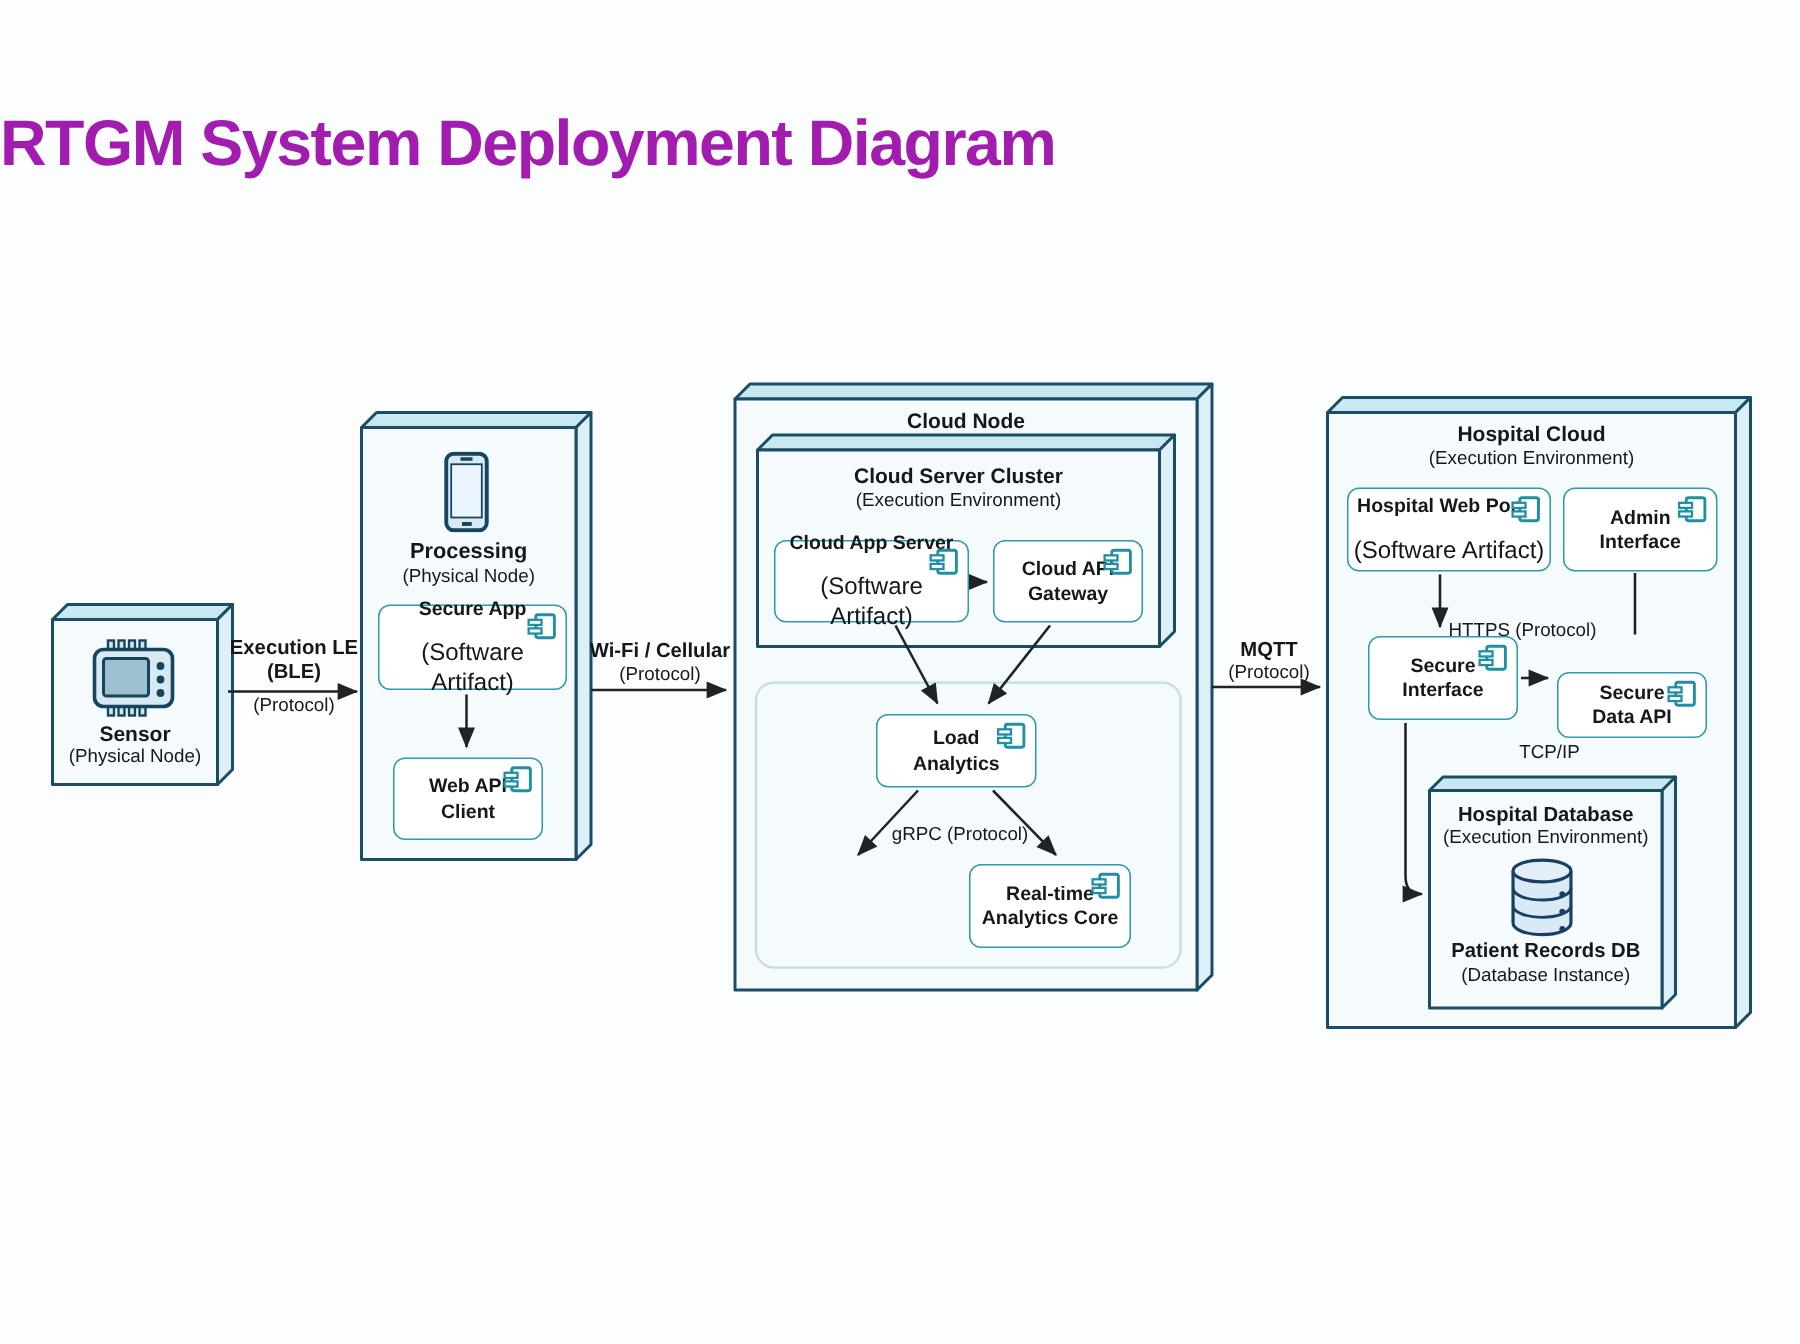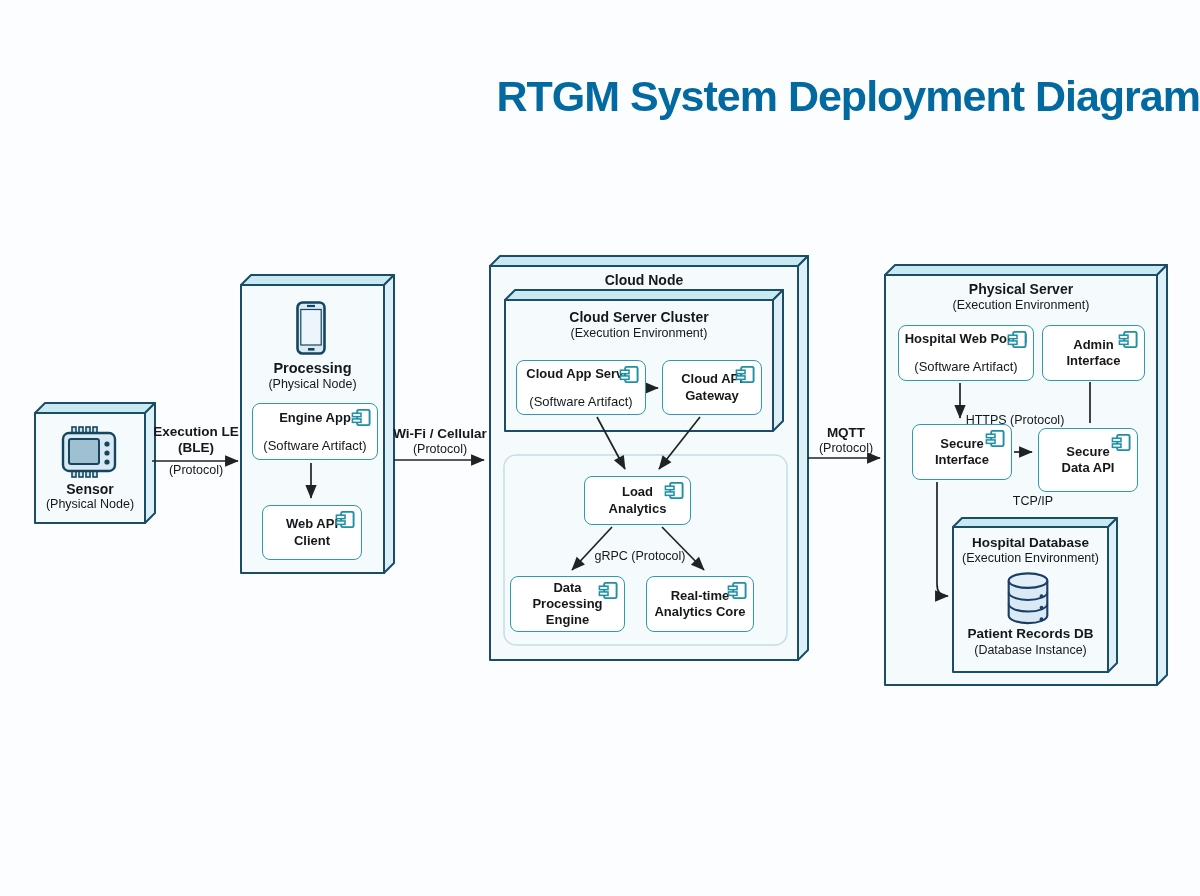--- a/index.html
+++ b/index.html
@@ -15,32 +15,32 @@
   }
   html,body{margin:0;padding:0;background:#fcfdfe;}
   body{font-family:"Liberation Sans", sans-serif;color:var(--text);}
   .canvas{position:relative;width:1200px;height:896px;overflow:hidden;background:#fcfdfe;}
   .layer{position:absolute;left:0;top:0;}
   .face-top{fill:var(--node-top);stroke:var(--node-border);stroke-width:2;stroke-linejoin:round;}
   .face-right{fill:var(--node-right);stroke:var(--node-border);stroke-width:2;stroke-linejoin:round;}
   .face-front{fill:var(--node-face);stroke:var(--node-border);stroke-width:2;stroke-linejoin:round;}
   .edge{stroke:var(--arrow);stroke-width:1.7;fill:none;}
   .faint{stroke:var(--faint-line);stroke-width:1.5;fill:none;opacity:.65;}
-  .page-title{position:absolute;left:0;right:0;top:72px;text-align:right;
-    font-size:43px;font-weight:800;letter-spacing:-1px;color:#0369a1;}
+  .page-title{position:absolute;left:0;right:0;top:72px;text-align:left;
+    font-size:43px;font-weight:800;letter-spacing:-1px;color:#a21caf;}
   .lbl{position:absolute;text-align:center;line-height:1.2;}
   .b135{font-weight:bold;font-size:13.5px;}
   .b14{font-weight:bold;font-size:14px;}
   .b145{font-weight:bold;font-size:14.5px;}
   .n125{font-size:12.5px;}
   .art{position:absolute;background:#ffffff;border:1.7px solid var(--artifact-border);
     border-radius:8px;display:flex;flex-direction:column;align-items:center;
     justify-content:center;text-align:center;box-sizing:border-box;padding:2px 3px;}
   .art .t{font-weight:bold;font-size:13px;line-height:1.25;}
-  .art .s{font-size:13px;line-height:1.2;margin-top:12px;}
+  .art .s{font-size:16px;line-height:1.2;margin-top:12px;}
   .cicon{position:absolute;top:3px;right:4px;}
   .ci-s{fill:#ffffff;stroke:var(--component-icon);}
   .icon{position:absolute;}
 </style>
 </head>
 <body>
 
 <div class="canvas">
 
   <svg class="layer" width="1200" height="896" viewBox="0 0 1200 896">
@@ -138,21 +138,21 @@
   </svg>
   <div class="lbl b145" style="left:246px;top:360px;width:133px;">Processing</div>
   <div class="lbl n125" style="left:246px;top:377px;width:133px;">(Physical Node)</div>
 
   <div class="art" style="left:252px;top:403px;width:126px;height:57px;">
     <svg class="cicon" width="24" height="21" viewBox="0 0 24 22">
       <rect class="ci-s" x="8" y="3" width="13" height="16" rx="1.5" stroke-width="2"></rect>
       <rect class="ci-s" x="3" y="6.5" width="9" height="3.6" stroke-width="1.6"></rect>
       <rect class="ci-s" x="3" y="12.5" width="9" height="3.6" stroke-width="1.6"></rect>
     </svg>
-    <div class="t">Engine App</div>
+    <div class="t">Secure App</div>
     <div class="s">(Software Artifact)</div>
   </div>
 
   <div class="art" style="left:262px;top:505px;width:100px;height:55px;">
     <svg class="cicon" width="24" height="21" viewBox="0 0 24 22">
       <rect class="ci-s" x="8" y="3" width="13" height="16" rx="1.5" stroke-width="2"></rect>
       <rect class="ci-s" x="3" y="6.5" width="9" height="3.6" stroke-width="1.6"></rect>
       <rect class="ci-s" x="3" y="12.5" width="9" height="3.6" stroke-width="1.6"></rect>
     </svg>
     <div class="t" style="width:70px;">Web API Client</div>
@@ -188,42 +188,34 @@
     <svg class="cicon" width="24" height="21" viewBox="0 0 24 22">
       <rect class="ci-s" x="8" y="3" width="13" height="16" rx="1.5" stroke-width="2"></rect>
       <rect class="ci-s" x="3" y="6.5" width="9" height="3.6" stroke-width="1.6"></rect>
       <rect class="ci-s" x="3" y="12.5" width="9" height="3.6" stroke-width="1.6"></rect>
     </svg>
     <div class="t" style="width:62px;">Load Analytics</div>
   </div>
 
   <div class="lbl n125" style="left:580px;top:549px;width:120px;">gRPC (Protocol)</div>
 
-  <div class="art" style="left:510px;top:576px;width:115px;height:56px;">
-    <svg class="cicon" width="24" height="21" viewBox="0 0 24 22">
-      <rect class="ci-s" x="8" y="3" width="13" height="16" rx="1.5" stroke-width="2"></rect>
-      <rect class="ci-s" x="3" y="6.5" width="9" height="3.6" stroke-width="1.6"></rect>
-      <rect class="ci-s" x="3" y="12.5" width="9" height="3.6" stroke-width="1.6"></rect>
-    </svg>
-    <div class="t" style="width:76px;">Data Processing Engine</div>
-  </div>
 
   <div class="art" style="left:646px;top:576px;width:108px;height:56px;">
     <svg class="cicon" width="24" height="21" viewBox="0 0 24 22">
       <rect class="ci-s" x="8" y="3" width="13" height="16" rx="1.5" stroke-width="2"></rect>
       <rect class="ci-s" x="3" y="6.5" width="9" height="3.6" stroke-width="1.6"></rect>
       <rect class="ci-s" x="3" y="12.5" width="9" height="3.6" stroke-width="1.6"></rect>
     </svg>
     <div class="t" style="width:100px;">Real-time Analytics Core</div>
   </div>
 
   <div class="lbl b135" style="left:800px;top:425px;width:92px;">MQTT</div>
   <div class="lbl n125" style="left:800px;top:441px;width:92px;">(Protocol)</div>
 
-  <div class="lbl b14" style="left:885px;top:281px;width:272px;">Physical Server</div>
+  <div class="lbl b14" style="left:885px;top:281px;width:272px;">Hospital Cloud</div>
   <div class="lbl n125" style="left:885px;top:298px;width:272px;">(Execution Environment)</div>
 
   <div class="art" style="left:898px;top:325px;width:136px;height:56px;">
     <svg class="cicon" width="24" height="21" viewBox="0 0 24 22">
       <rect class="ci-s" x="8" y="3" width="13" height="16" rx="1.5" stroke-width="2"></rect>
       <rect class="ci-s" x="3" y="6.5" width="9" height="3.6" stroke-width="1.6"></rect>
       <rect class="ci-s" x="3" y="12.5" width="9" height="3.6" stroke-width="1.6"></rect>
     </svg>
     <div class="t">Hospital Web Portal</div>
     <div class="s">(Software Artifact)</div>
@@ -242,21 +234,21 @@
 
   <div class="art" style="left:912px;top:424px;width:100px;height:56px;">
     <svg class="cicon" width="24" height="21" viewBox="0 0 24 22">
       <rect class="ci-s" x="8" y="3" width="13" height="16" rx="1.5" stroke-width="2"></rect>
       <rect class="ci-s" x="3" y="6.5" width="9" height="3.6" stroke-width="1.6"></rect>
       <rect class="ci-s" x="3" y="12.5" width="9" height="3.6" stroke-width="1.6"></rect>
     </svg>
     <div class="t" style="width:64px;">Secure Interface</div>
   </div>
 
-  <div class="art" style="left:1038px;top:428px;width:100px;height:64px;">
+  <div class="art" style="left:1038px;top:448px;width:100px;height:44px;">
     <svg class="cicon" width="24" height="21" viewBox="0 0 24 22">
       <rect class="ci-s" x="8" y="3" width="13" height="16" rx="1.5" stroke-width="2"></rect>
       <rect class="ci-s" x="3" y="6.5" width="9" height="3.6" stroke-width="1.6"></rect>
       <rect class="ci-s" x="3" y="12.5" width="9" height="3.6" stroke-width="1.6"></rect>
     </svg>
     <div class="t" style="width:64px;">Secure Data API</div>
   </div>
 
   <div class="lbl n125" style="left:973px;top:494px;width:120px;">TCP/IP</div>
 

